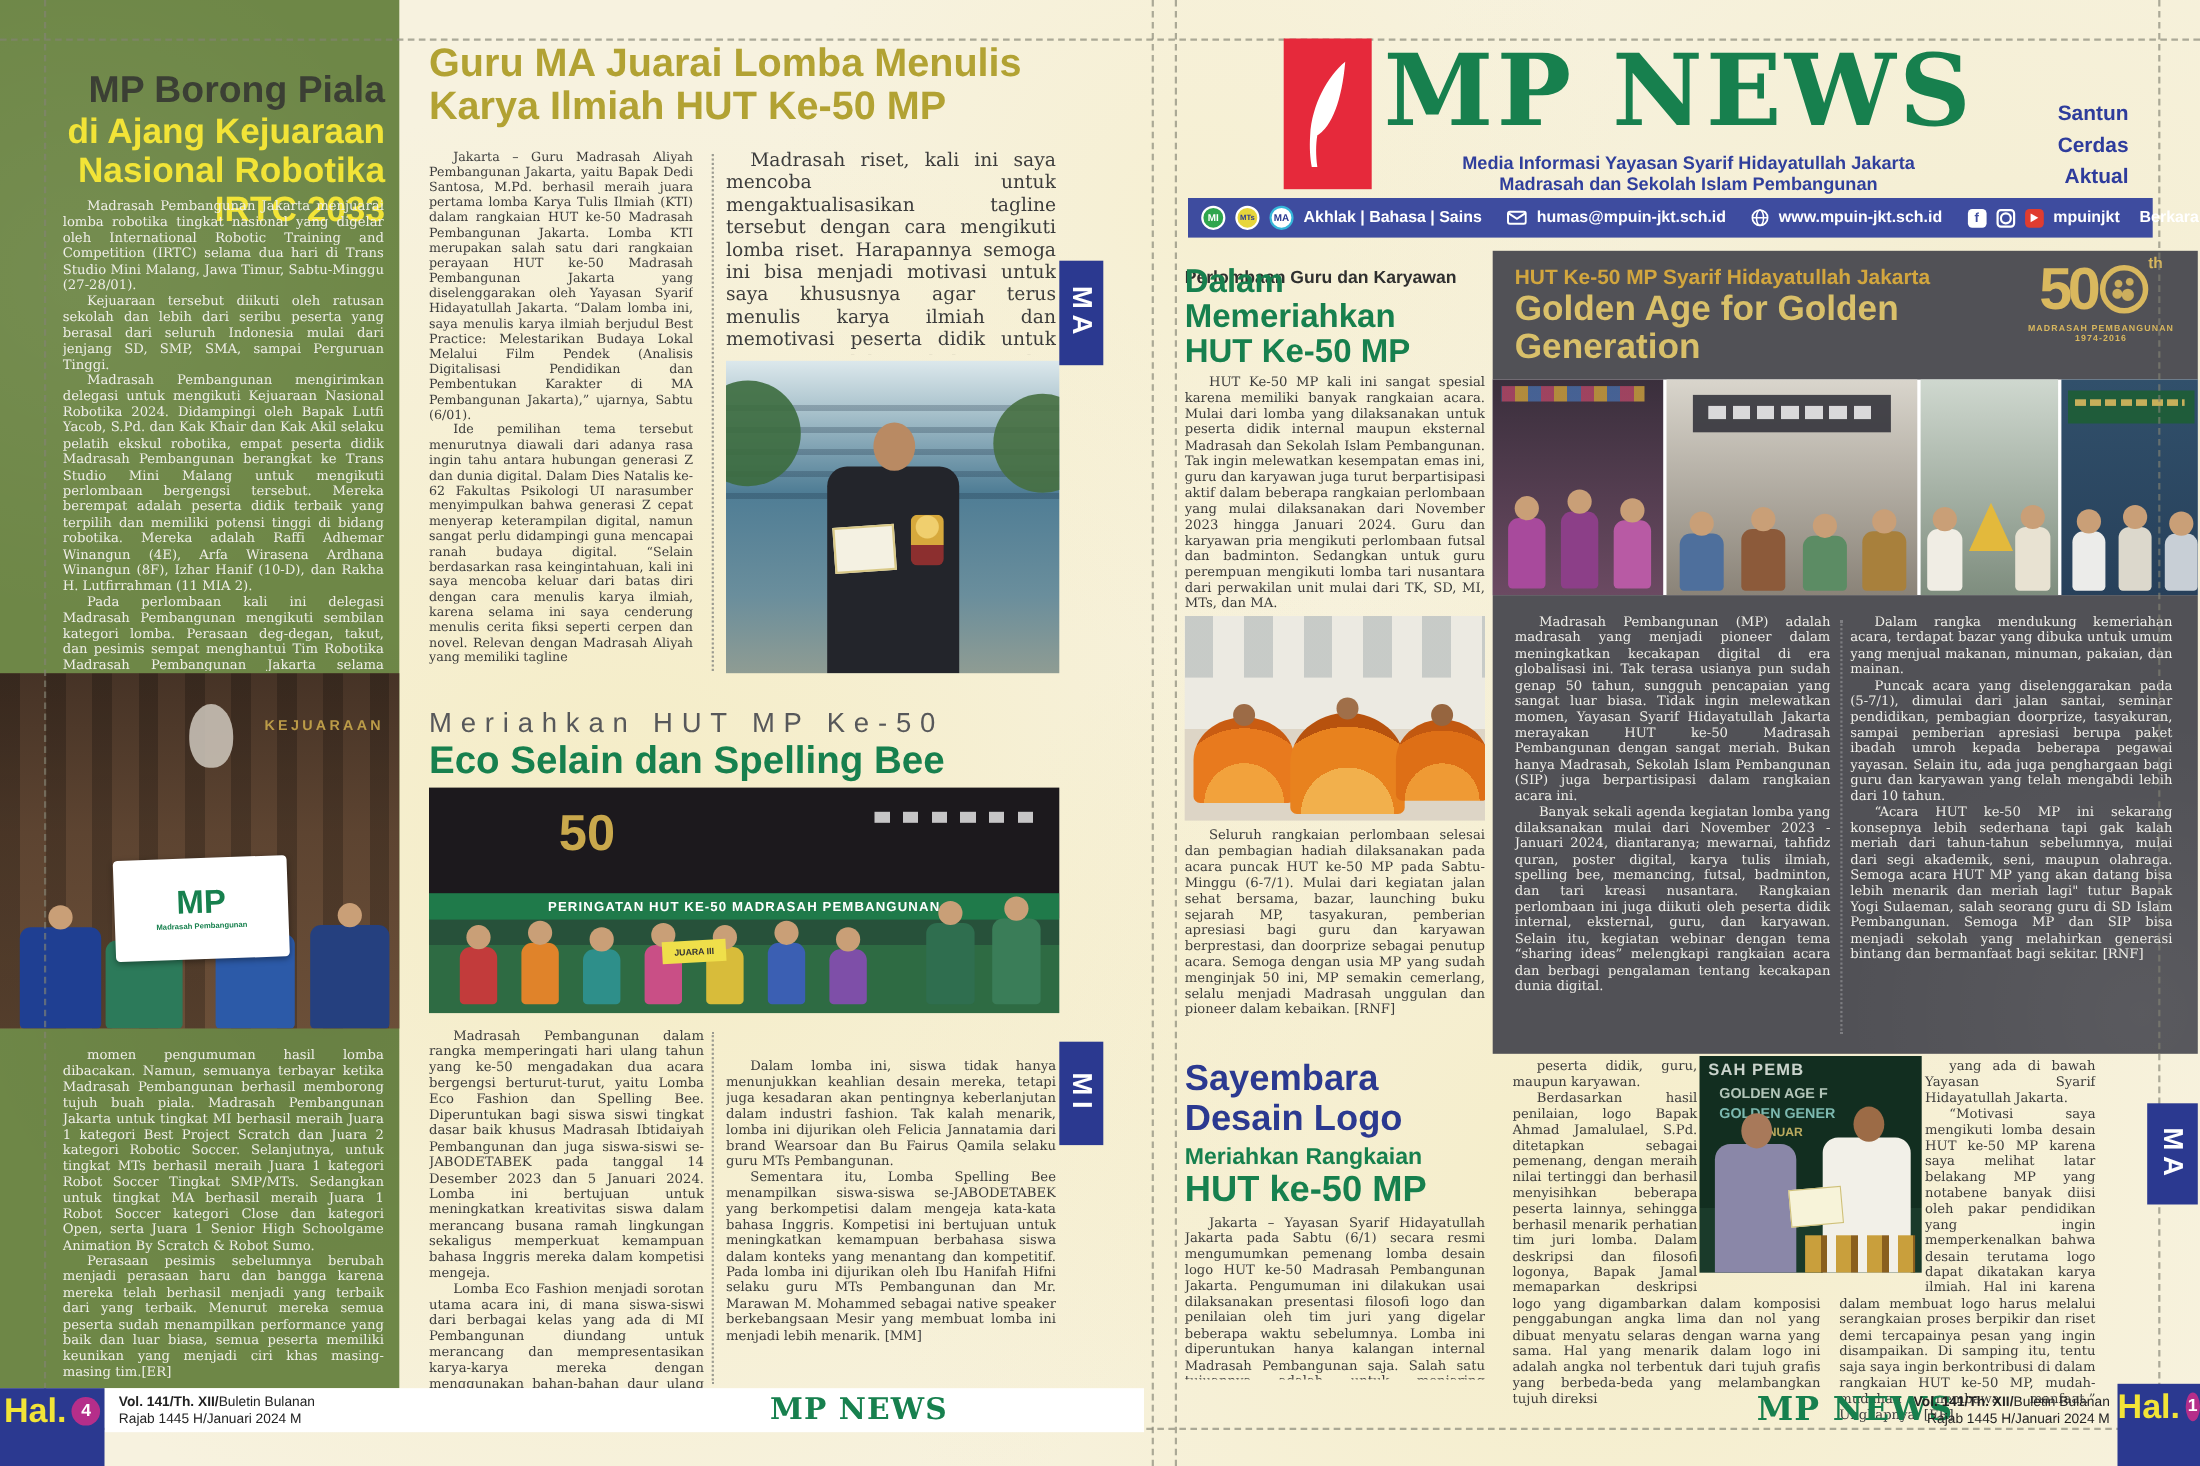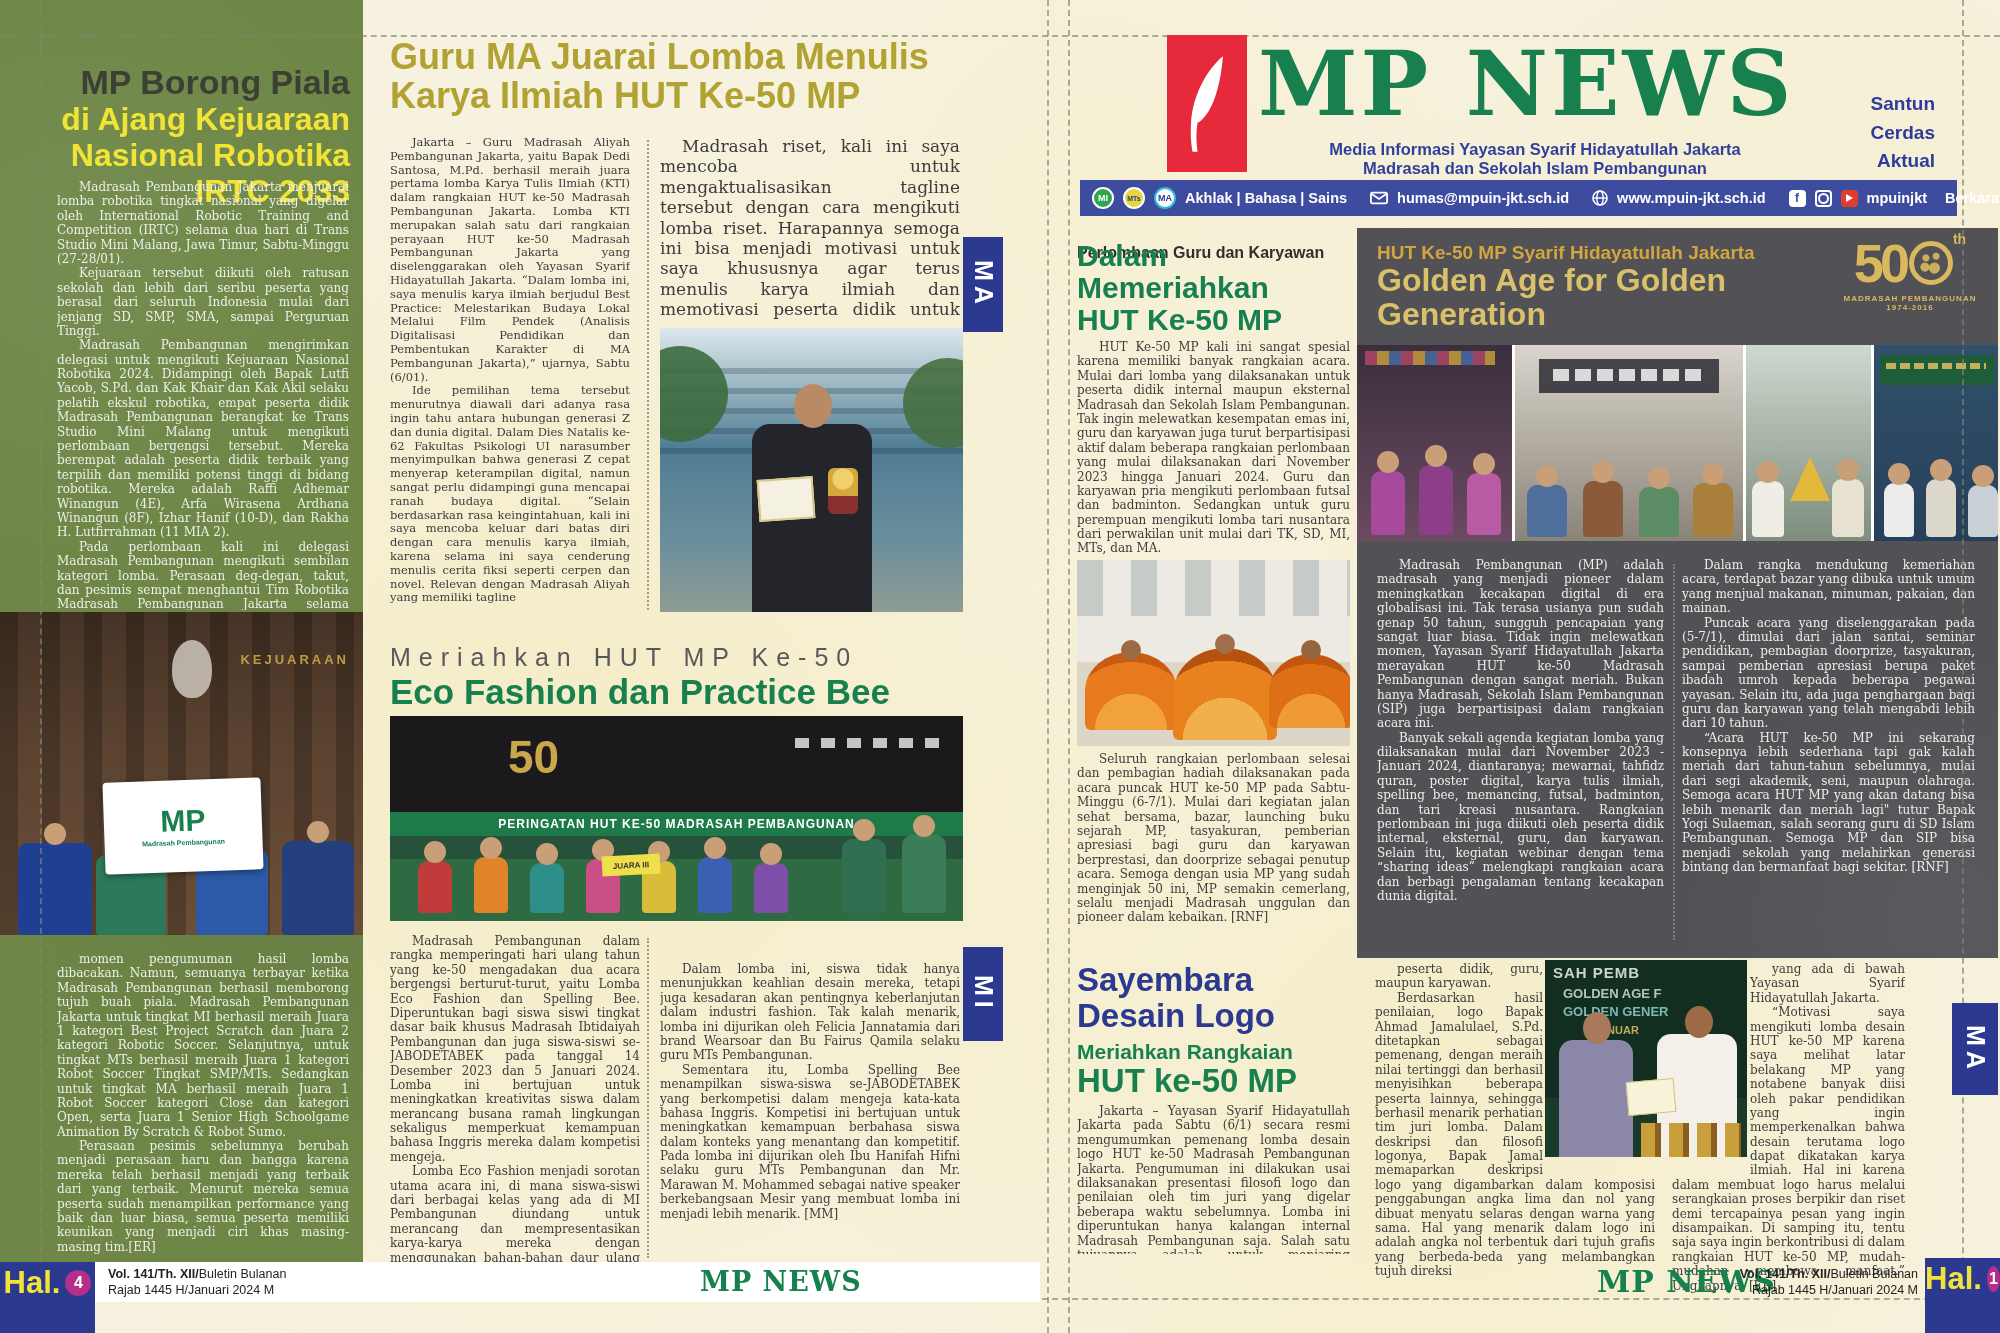--- a/index.html
+++ b/index.html
@@ -145,21 +145,21 @@
     <div style="position:absolute;left:-28px;top:18px;width:96px;height:96px;border-radius:50%;background:#3c6b3e;opacity:.9;"></div>
     <div style="position:absolute;right:-30px;top:30px;width:90px;height:90px;border-radius:50%;background:#466f40;opacity:.9;"></div>
     <div style="position:absolute;left:92px;top:96px;width:120px;height:188px;border-radius:18px 18px 0 0;background:#23252b;"></div>
     <div style="position:absolute;left:134px;top:56px;width:38px;height:44px;border-radius:50%;background:#b98a63;"></div>
     <div style="position:absolute;left:98px;top:150px;width:52px;height:38px;background:#f4f1e2;border:2px solid #d9c987;transform:rotate(-4deg);"></div>
     <div style="position:absolute;left:168px;top:140px;width:30px;height:46px;background:radial-gradient(circle at 50% 24%,#f0cf6e 0 10px,transparent 11px),linear-gradient(180deg,#d7a93c 0 60%,#8c2f2f 60% 100%);border-radius:6px;"></div>
   </div>
   <div class="vtab" style="left:963px;top:237px;width:40px;height:95px;">MA</div>
 
   <div class="abs kicker-gray" style="left:390px;top:643px;width:610px;">Meriahkan HUT MP Ke-50</div>
-  <h2 class="abs h-green" style="left:390px;top:672px;width:610px;margin:0;font-size:35px;">Eco Fashion dan Practice Bee</h2>
+  <h2 class="abs h-green" style="left:390px;top:672px;width:610px;margin:0;font-size:35px;">Eco Selain dan Spelling Bee</h2>
 
   <div class="photo" style="left:390px;top:716px;width:573px;height:205px;background:linear-gradient(180deg,#1c191d 0 58%,#27513a 58% 70%,#2e6b43 70% 100%);">
     <div style="position:absolute;left:118px;top:14px;color:#c9a84c;font-weight:800;font-size:46px;">50</div>
     <div style="position:absolute;right:18px;top:22px;width:150px;height:10px;background:repeating-linear-gradient(90deg,rgba(255,255,255,.75) 0 14px,transparent 14px 26px);"></div>
     <div style="position:absolute;left:0;top:96px;width:100%;height:24px;background:#1f7a4a;color:#fff;font-weight:800;font-size:12px;display:flex;align-items:center;justify-content:center;letter-spacing:1px;">PERINGATAN HUT KE-50 MADRASAH PEMBANGUNAN</div>
     <div class="fig" style="left:28px;bottom:8px;width:34px;height:52px;background:#c23b3b;"></div>
     <div class="fig" style="left:84px;bottom:8px;width:34px;height:56px;background:#e0832a;"></div>
     <div class="fig" style="left:140px;bottom:8px;width:34px;height:50px;background:#2e8f8a;"></div>
     <div class="fig" style="left:196px;bottom:8px;width:34px;height:54px;background:#c94f86;"></div>
     <div class="fig" style="left:252px;bottom:8px;width:34px;height:52px;background:#d8bc3a;"></div>

